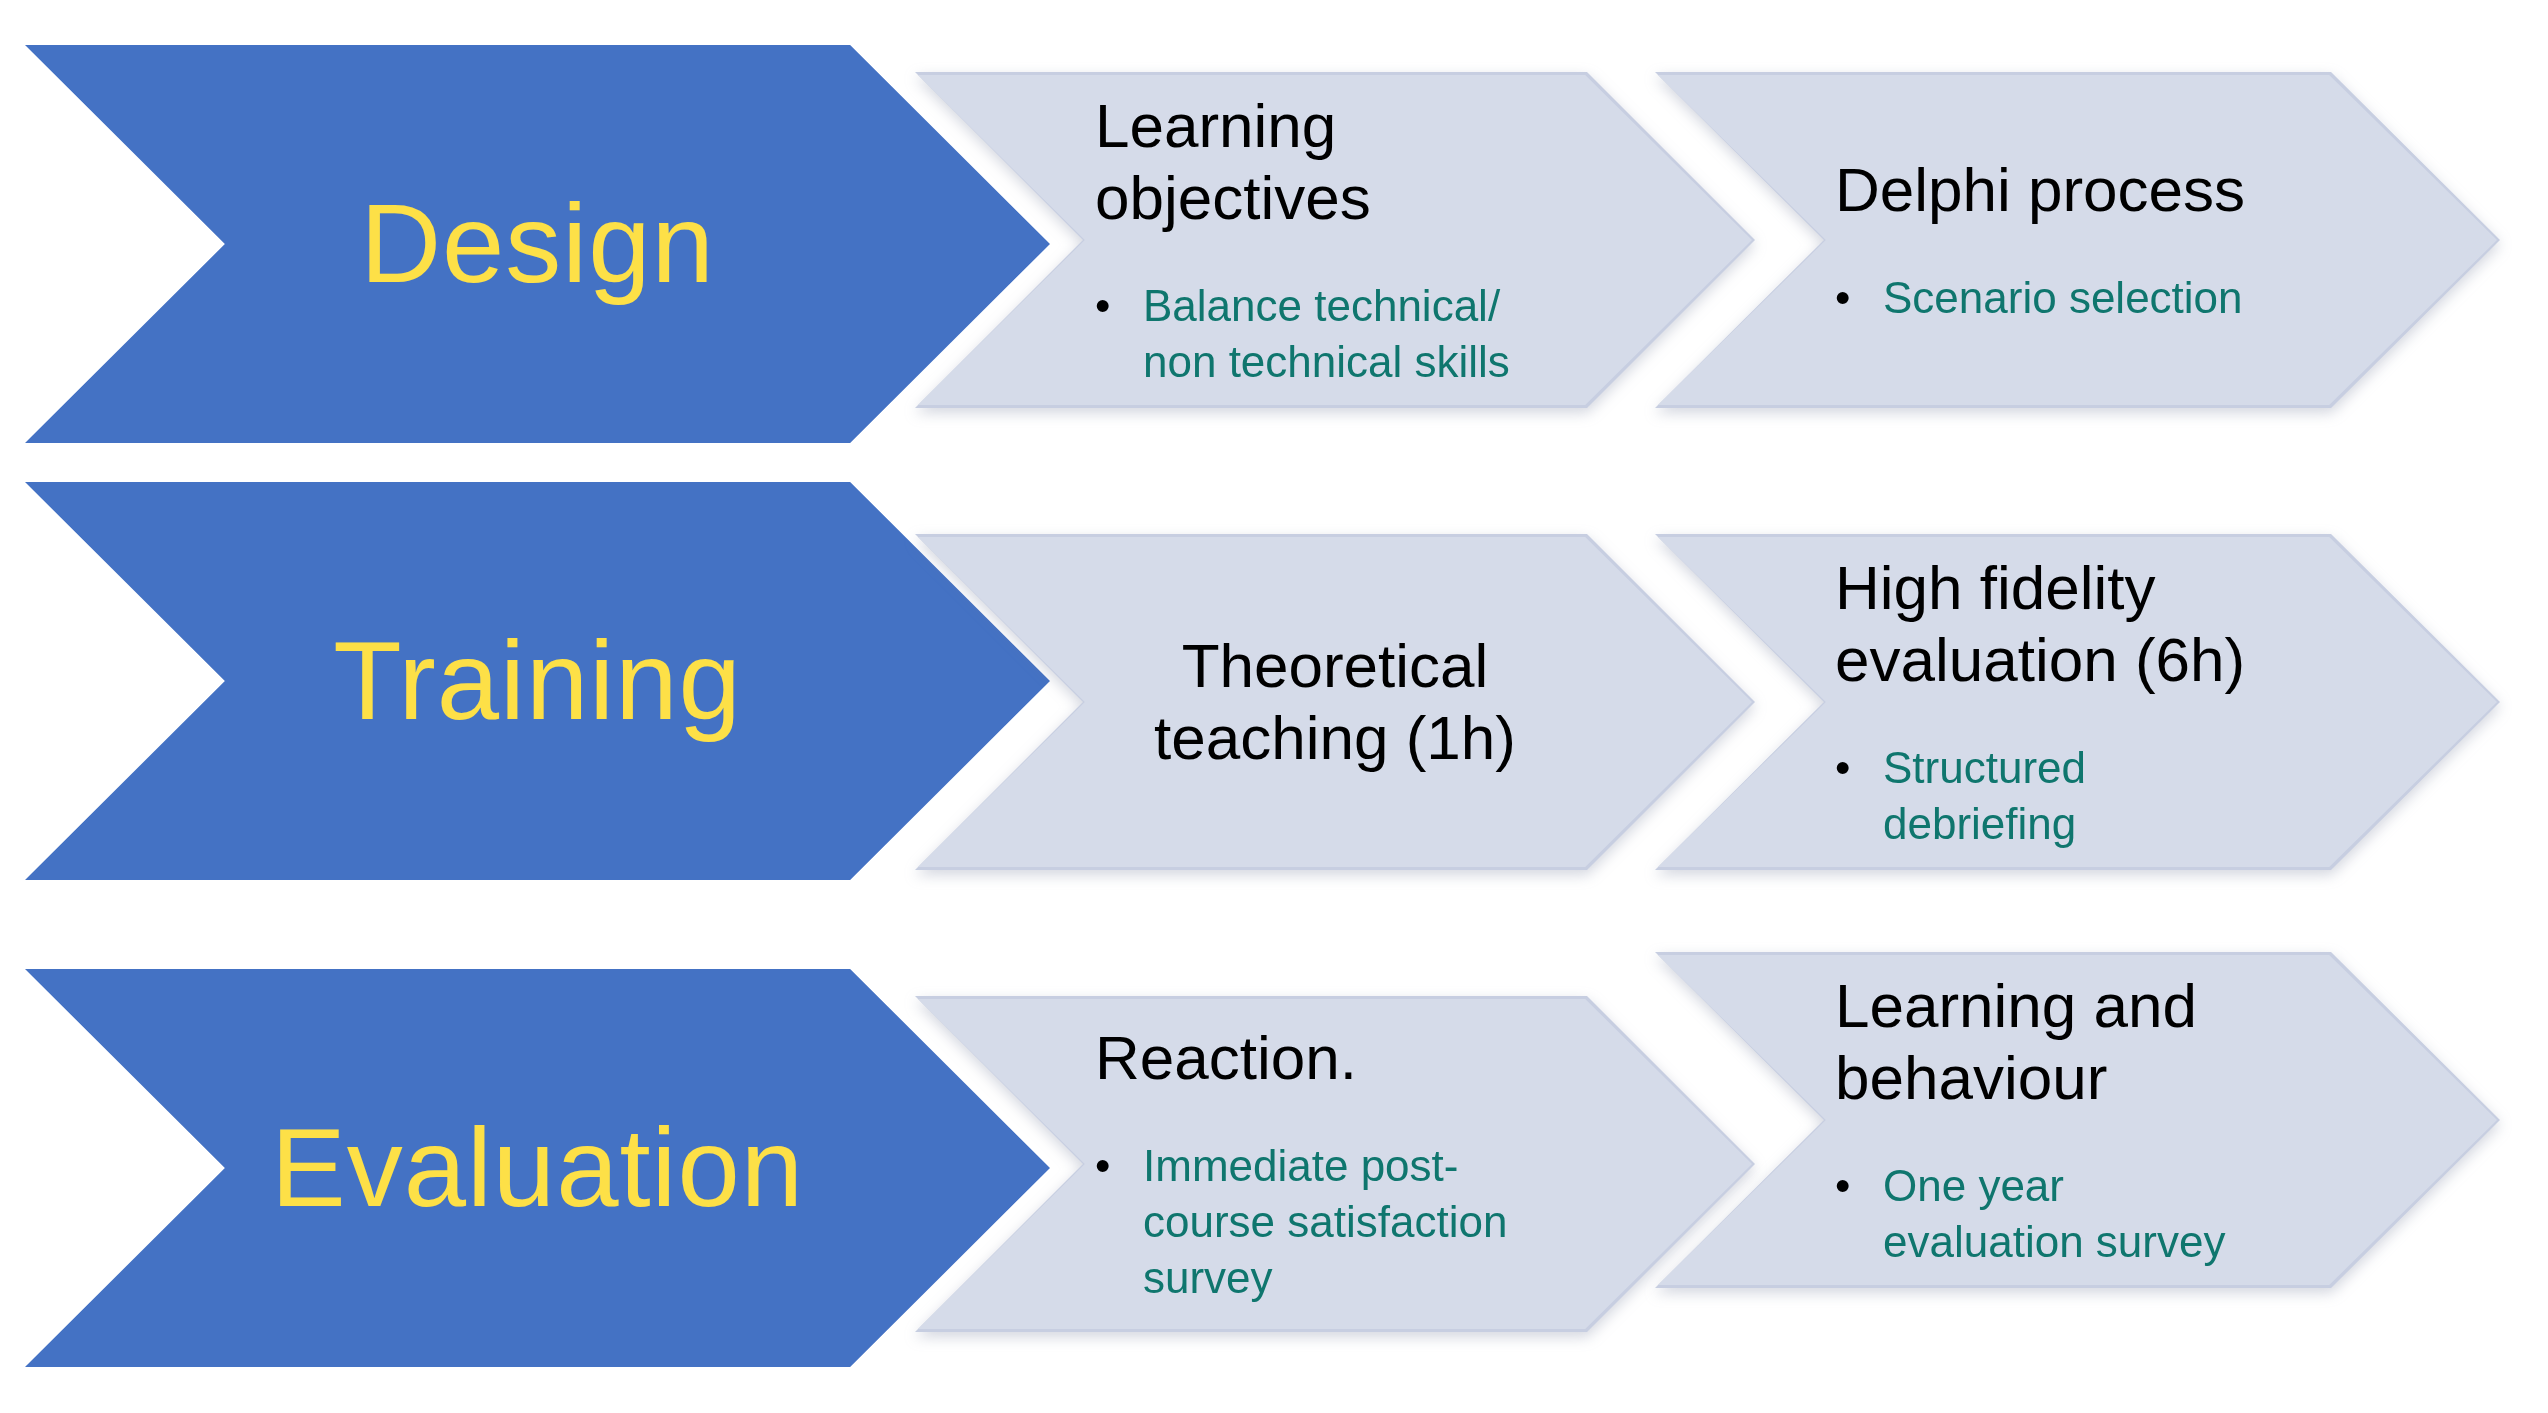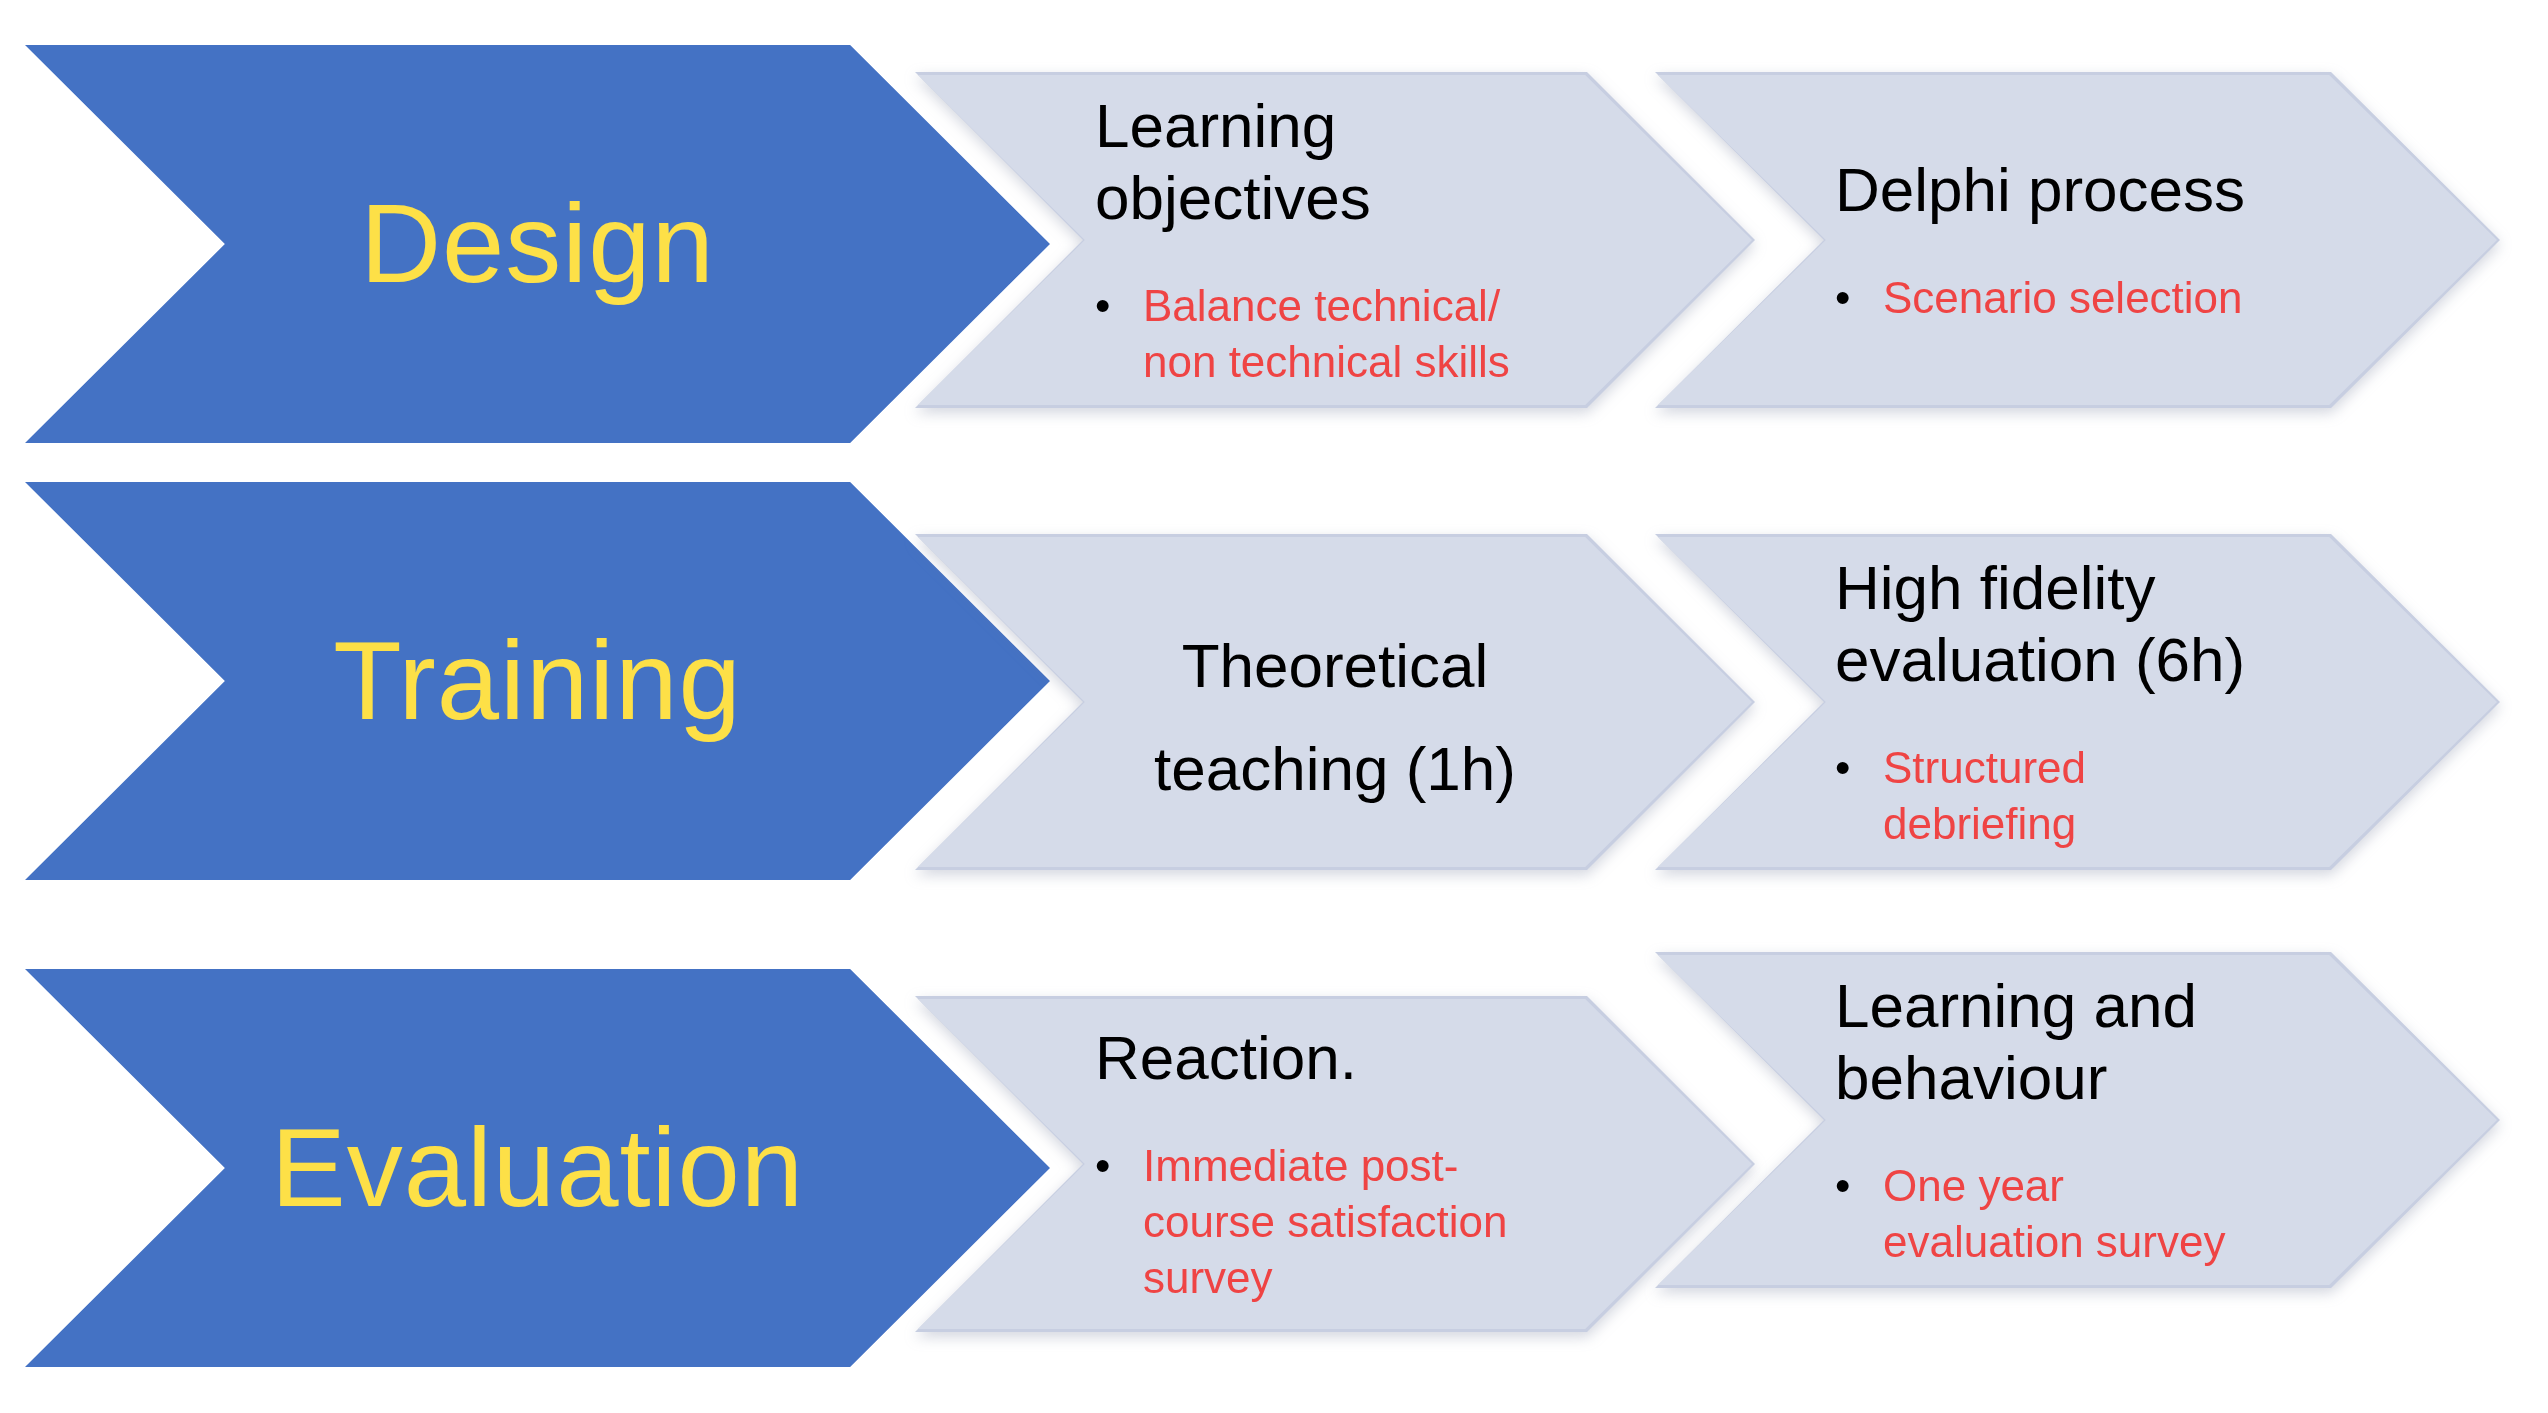--- a/index.html
+++ b/index.html
@@ -48,34 +48,34 @@
   .step-text.centered{
     padding:0 168px;
     text-align:center;
   }
   .h-line{
     color:#000000;
     font-size:62px;
     line-height:72px;
     white-space:nowrap;
   }
-  .step-text.centered .h-line{white-space:nowrap;margin-top:31px;}
+  .step-text.centered .h-line{white-space:nowrap;}
   .bullets{margin-top:44px;}
   .bullet{
     display:grid;
     grid-template-columns:48px 1fr;
     align-items:start;
   }
   .bullet-dot{
     color:#000000;
     font-size:44px;
     line-height:56px;
   }
   .b-line{
-    color:#ef4444;
+    color:#0f766e;
     font-size:44px;
     line-height:56px;
     white-space:nowrap;
   }
 </style>
 </head>
 <body>
 
 <div id="canvas">
 

